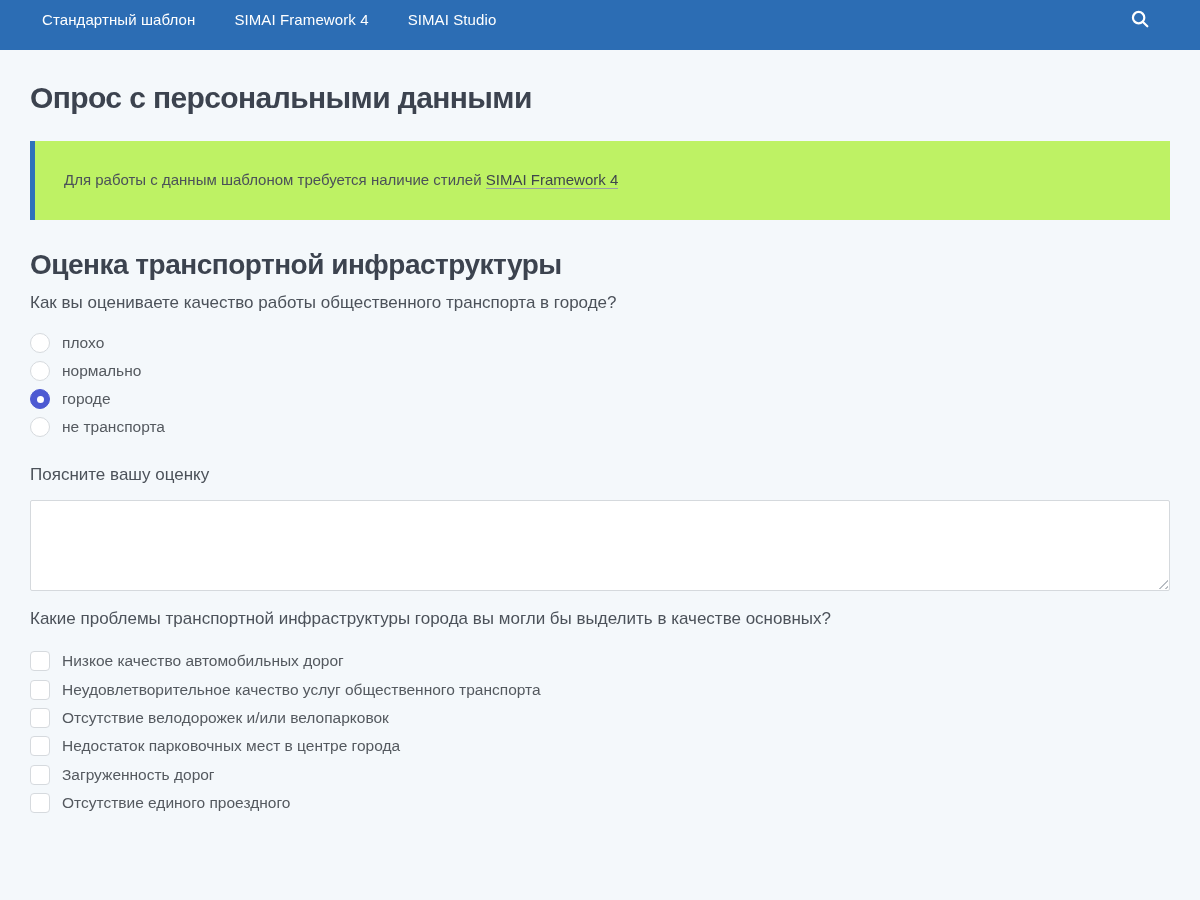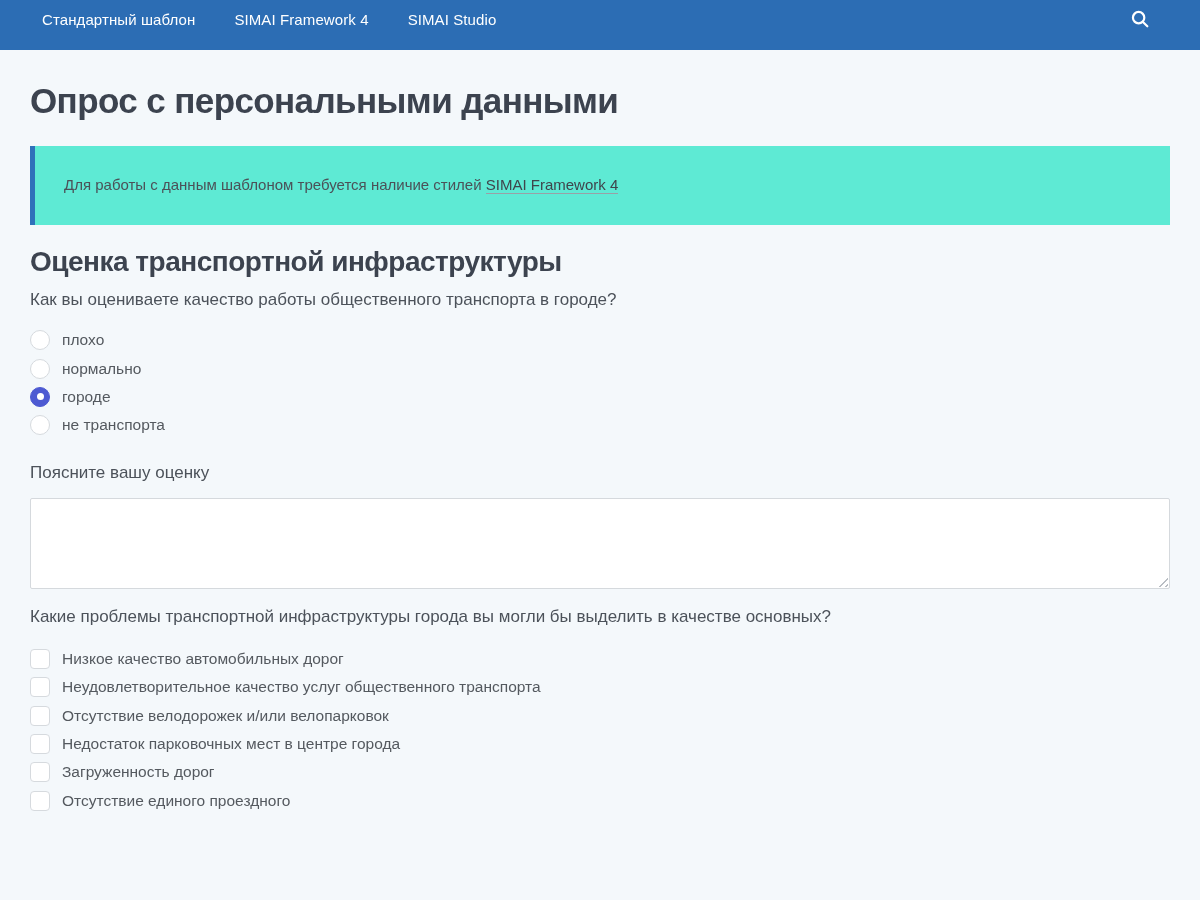--- a/index.html
+++ b/index.html
@@ -34,45 +34,45 @@
     display: flex; align-items: center; justify-content: center;
     cursor: pointer;
     margin-right: 12px;
   }
 
   
   .main { padding: 0 30px; }
 
   h1.page-title {
     margin-top: 31px;
-    font-size: 35px;
+    font-size: 30px;
     line-height: 1.15;
     font-weight: bold;
     letter-spacing: -0.6px;
     color: #3c434f;
   }
 
   .notice {
     margin-top: 25px;
-    background: #5eead4;
+    background: #bef264;
     border-left: 5px solid #2f72ba;
     padding: 29px 30px 30px 29px;
     font-size: 15px;
     color: #4b5158;
     line-height: 20px;
   }
   .notice a {
     color: #3f454c;
     text-decoration: none;
     border-bottom: 1px solid #9aa0a6;
     cursor: pointer;
   }
 
   h2.section-title {
-    margin-top: 21px;
+    margin-top: 29px;
     font-size: 28px;
     font-weight: bold;
     letter-spacing: -0.5px;
     color: #3c434f;
   }
 
   .question {
     margin-top: 11px;
     font-size: 17px;
     color: #4c525a;

